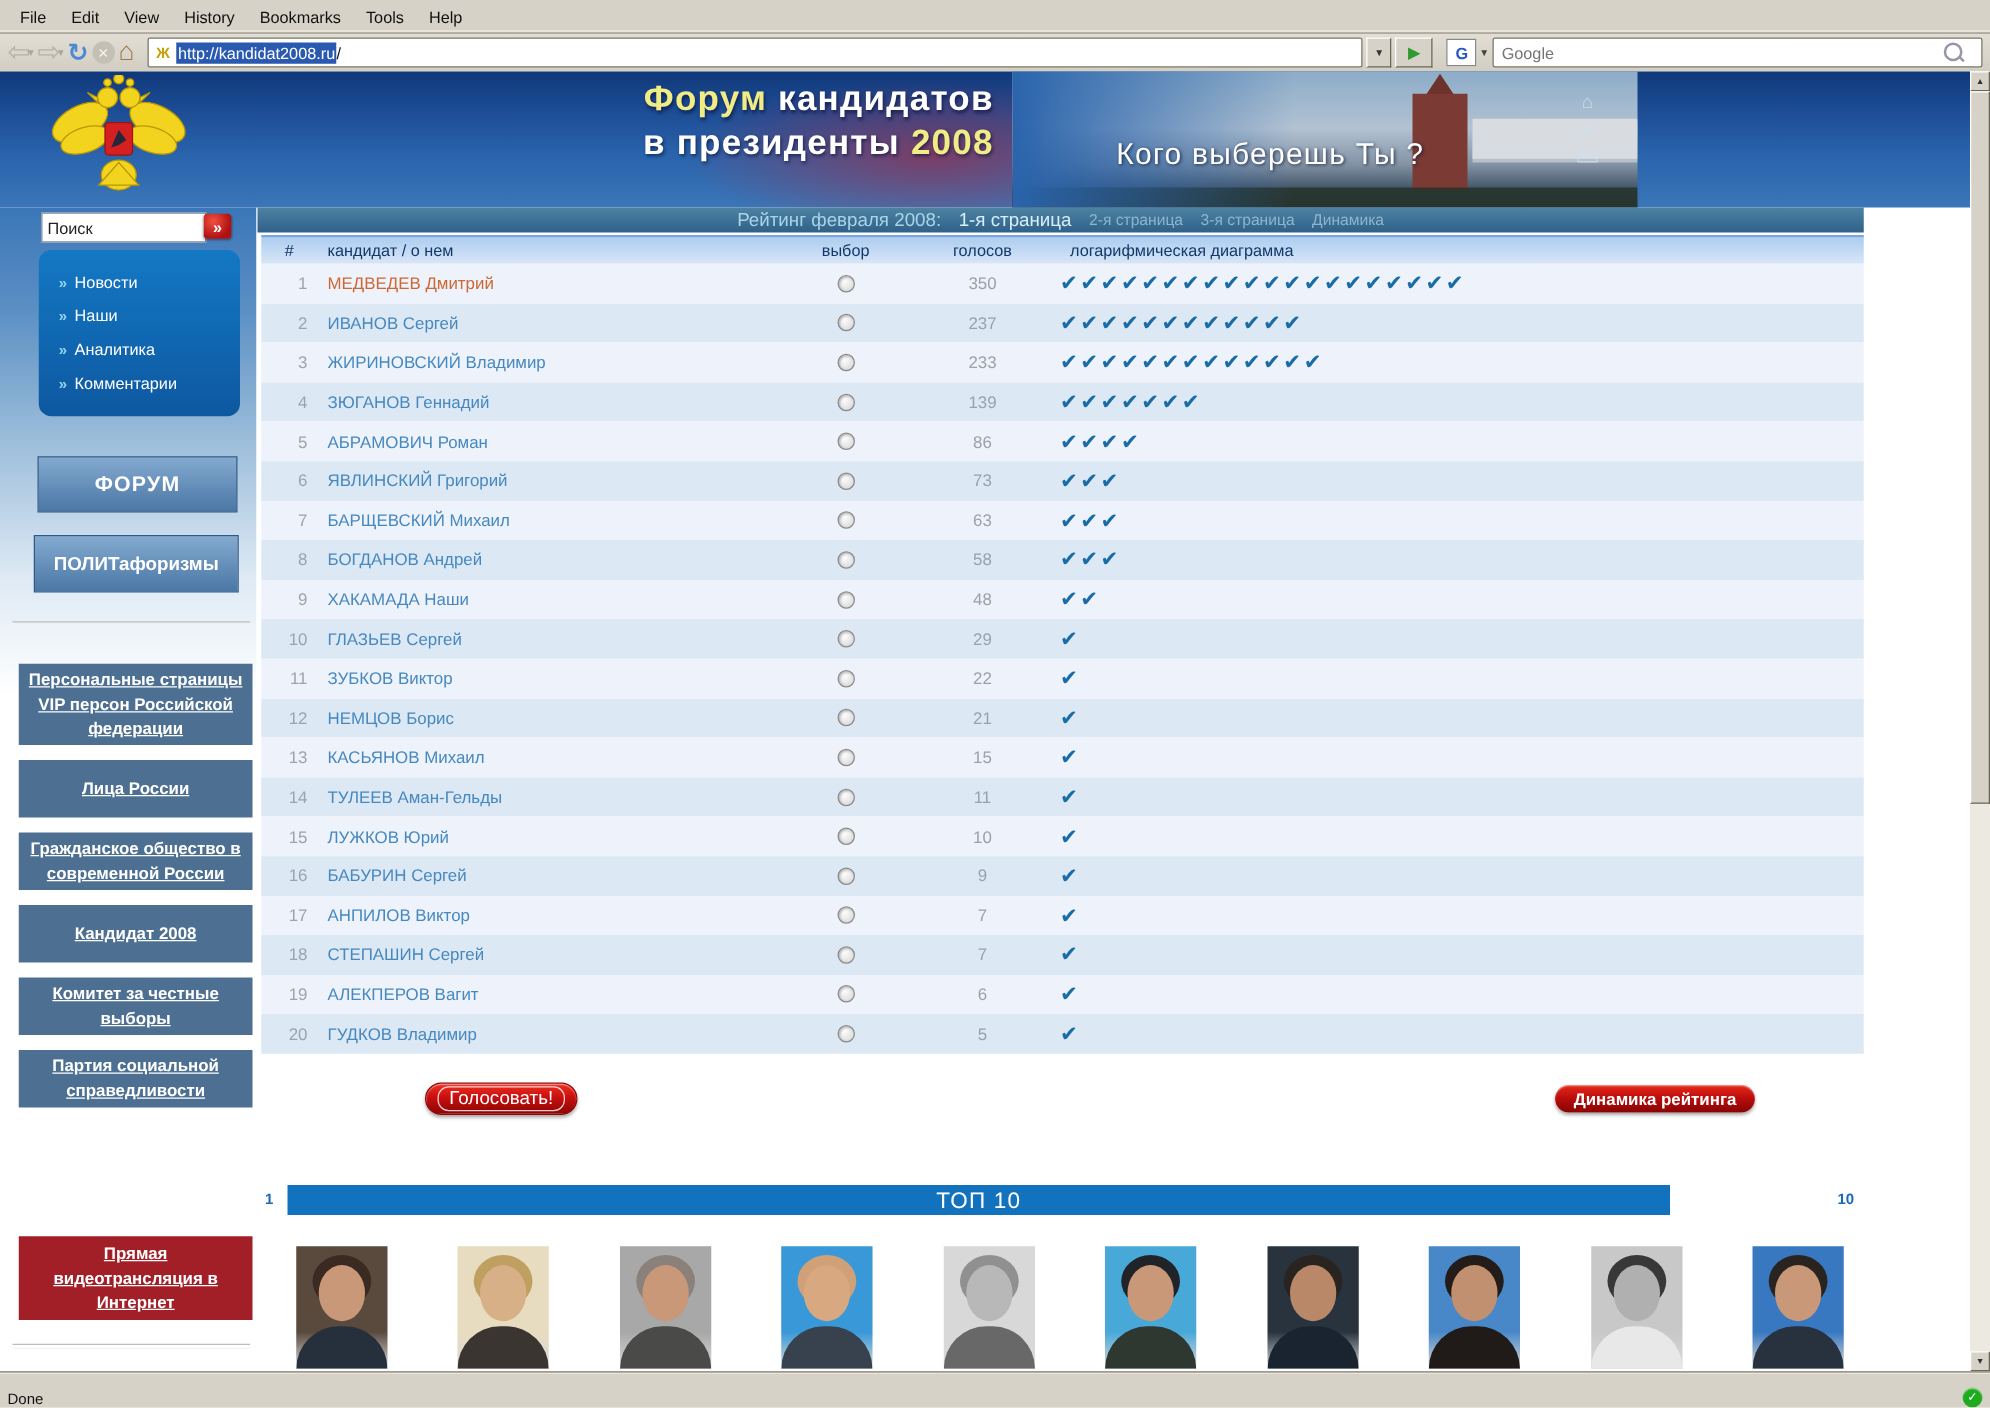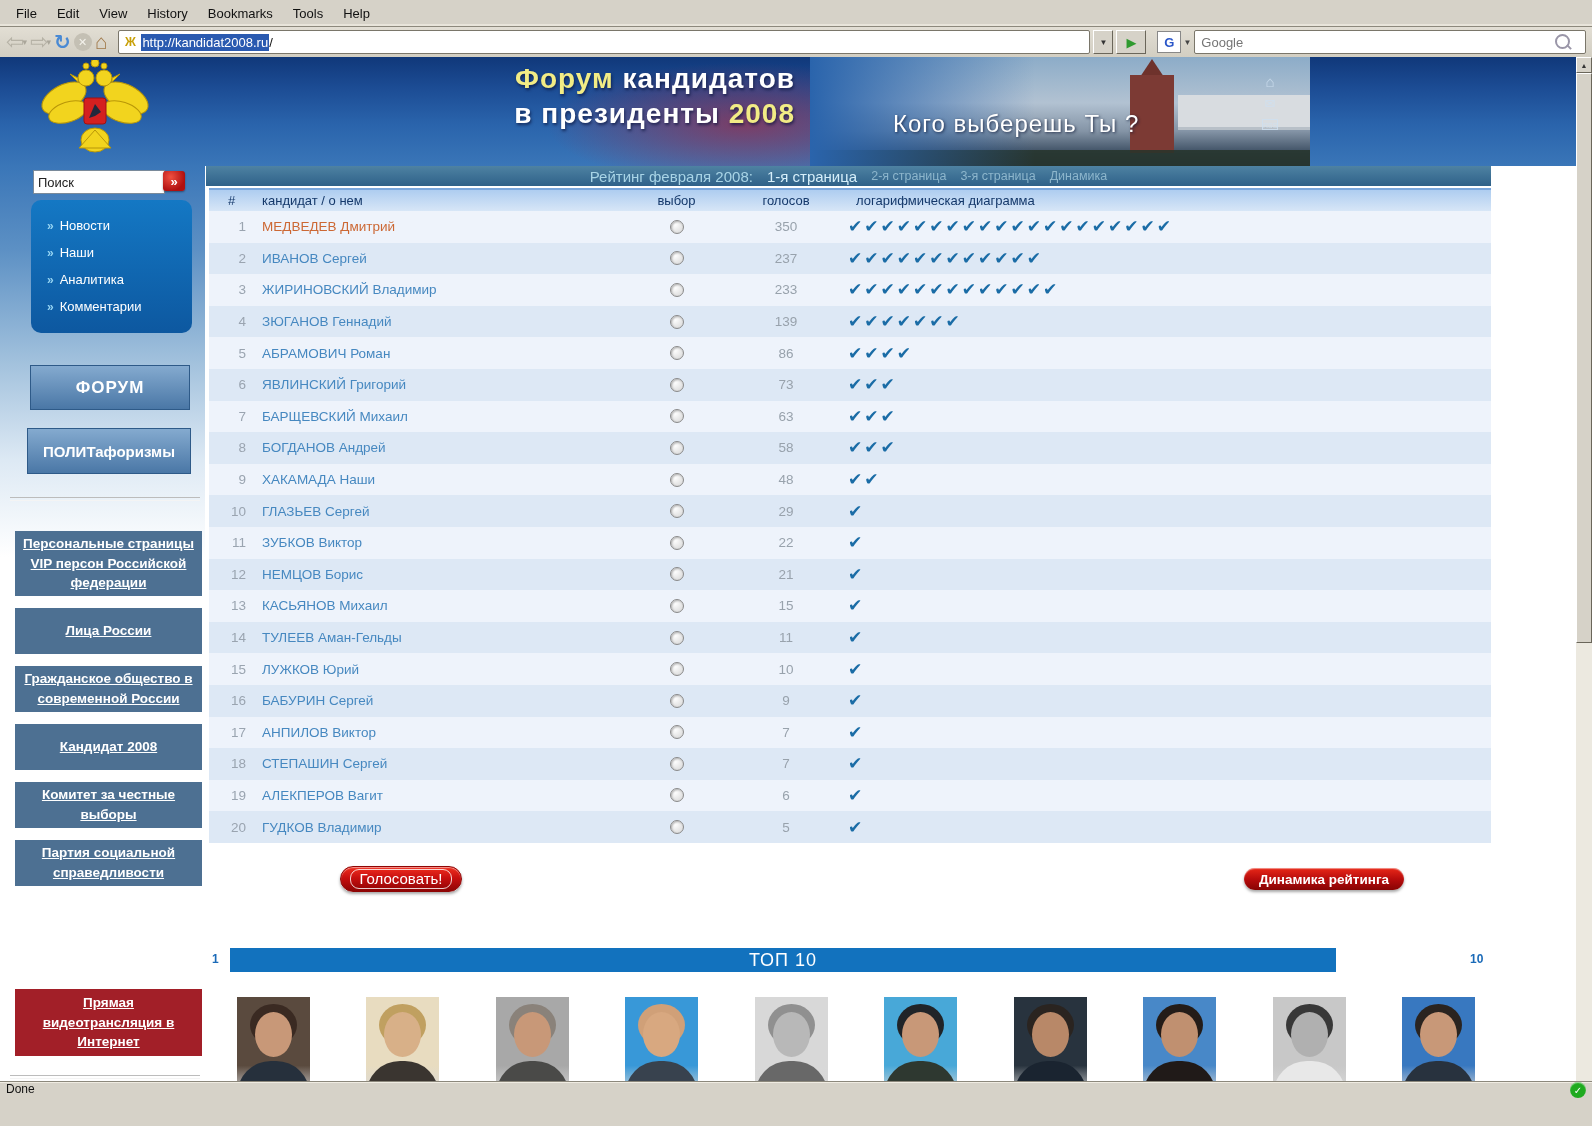--- a/index.html
+++ b/index.html
@@ -157,22 +157,22 @@
     color:#fff;font-size:18px;display:flex;align-items:center;justify-content:center;letter-spacing:1px;}
   .top10-left{position:absolute;left:212px;top:895px;font-size:12px;font-weight:bold;color:#1a6ab8;}
   .top10-right{position:absolute;left:1470px;top:895px;font-size:12px;font-weight:bold;color:#1a6ab8;}
   .photo-strip{position:absolute;left:237px;top:940px;width:1238px;height:98px;
     display:flex;justify-content:space-between;}
   .photo{position:relative;width:73px;height:98px;overflow:hidden;cursor:pointer;}
   .ph-hair{position:absolute;top:7px;left:13px;width:47px;height:42px;border-radius:50%;}
   .ph-face{position:absolute;top:15px;left:18px;width:37px;height:45px;border-radius:50%;}
   .ph-body{position:absolute;bottom:0;left:0;width:73px;height:34px;border-radius:36px 36px 0 0;}
   
-  .statusbar{position:absolute;left:0;bottom:0;width:100%;height:45px;background:#d6d2c8;
-    border-top:1px solid #8c887c;box-shadow:inset 0 1px 0 #f0ece2;display:flex;align-items:flex-start;
+  .statusbar{position:absolute;left:0;bottom:0;width:100%;height:29px;background:#d6d2c8;
+    border-top:1px solid #8c887c;box-shadow:inset 0 1px 0 #f0ece2;display:flex;align-items:flex-end;
     padding:0 6px;box-sizing:border-box;font-size:12px;color:#111;}
   .status-ok{position:absolute;right:6px;width:16px;height:16px;border-radius:50%;background:#1faa1f;
     color:#fff;font-size:10px;display:flex;align-items:center;justify-content:center;font-weight:bold;
     box-shadow:inset 0 1px 1px rgba(255,255,255,.6);}
 </style>
 </head>
 <body>
 
 <div class="menubar">
     <span class="menu-item">File</span>

